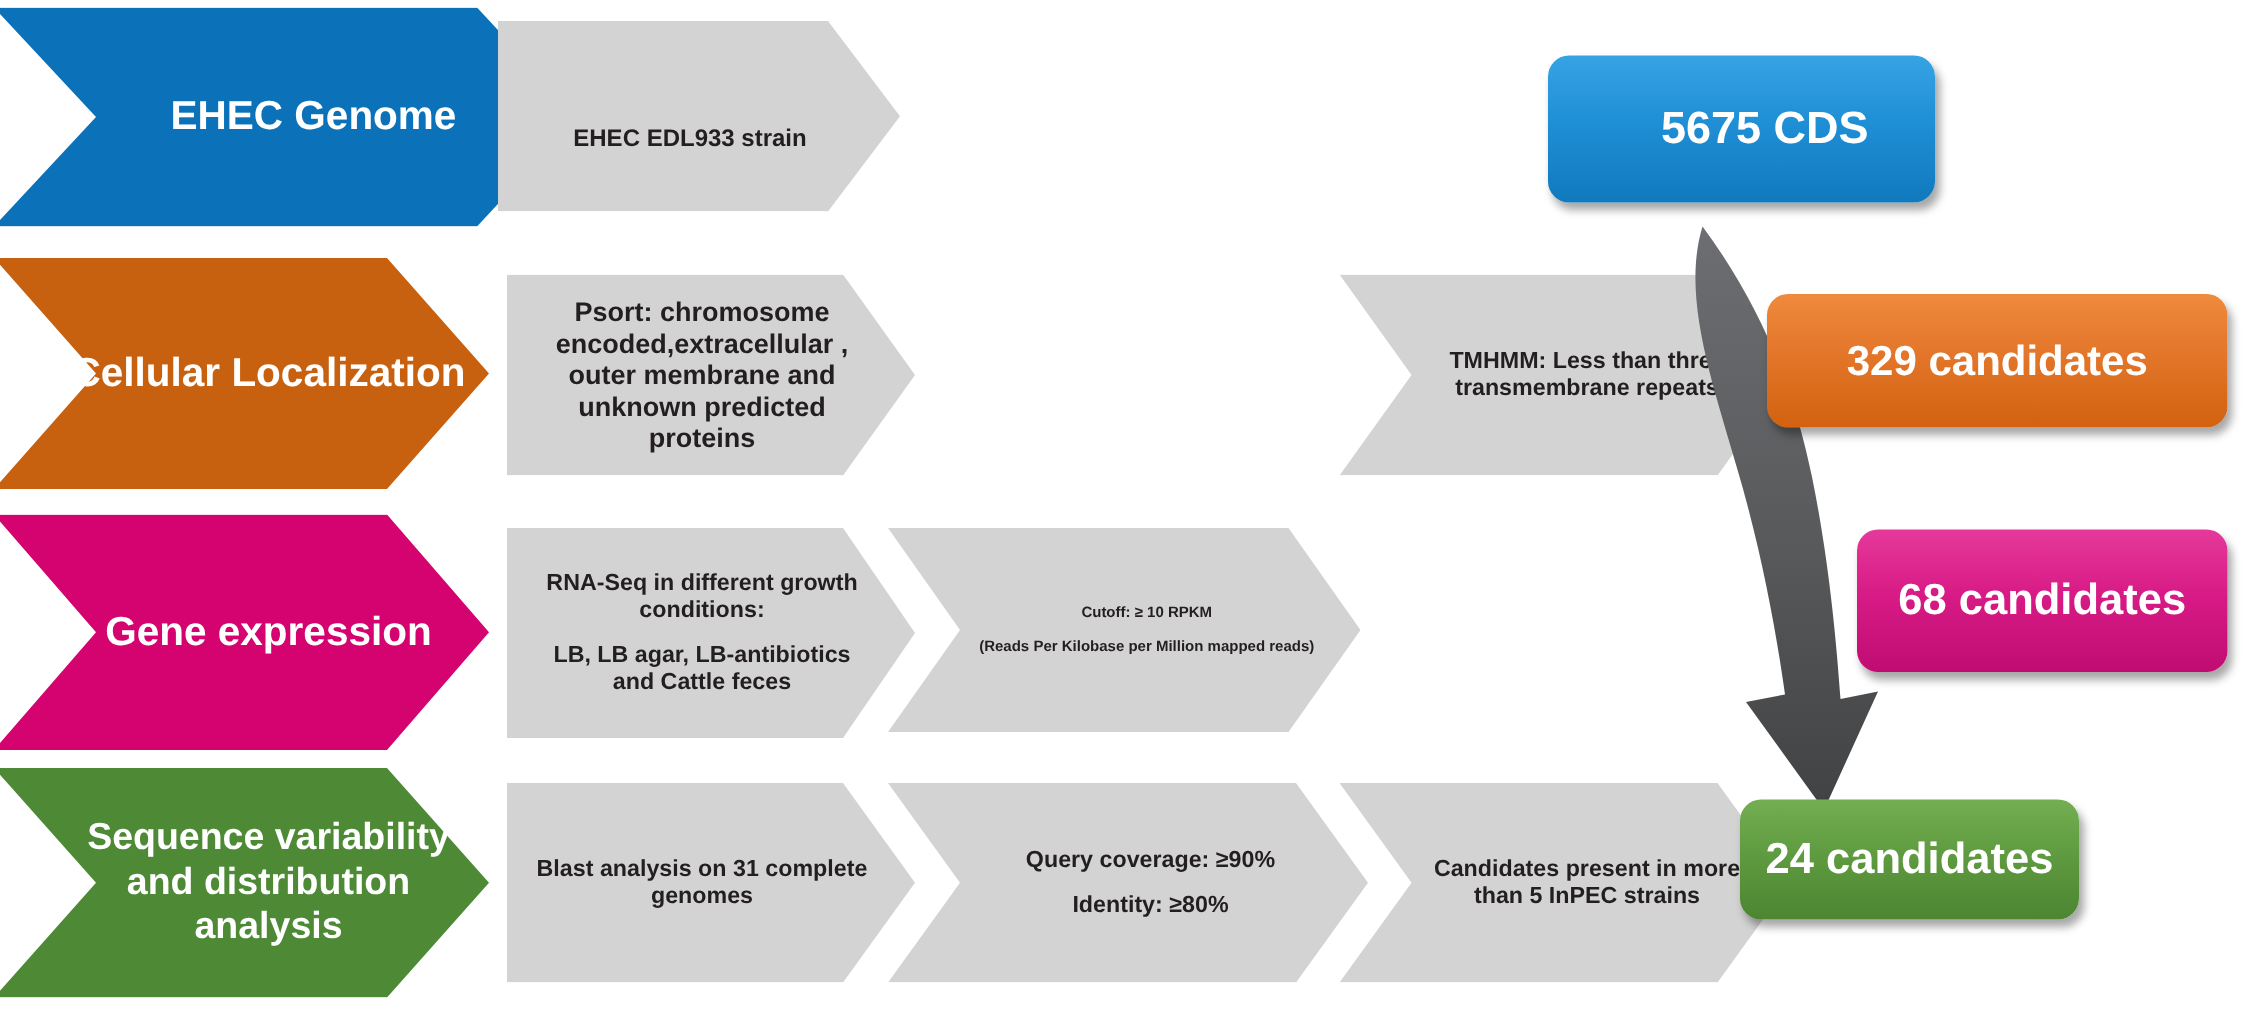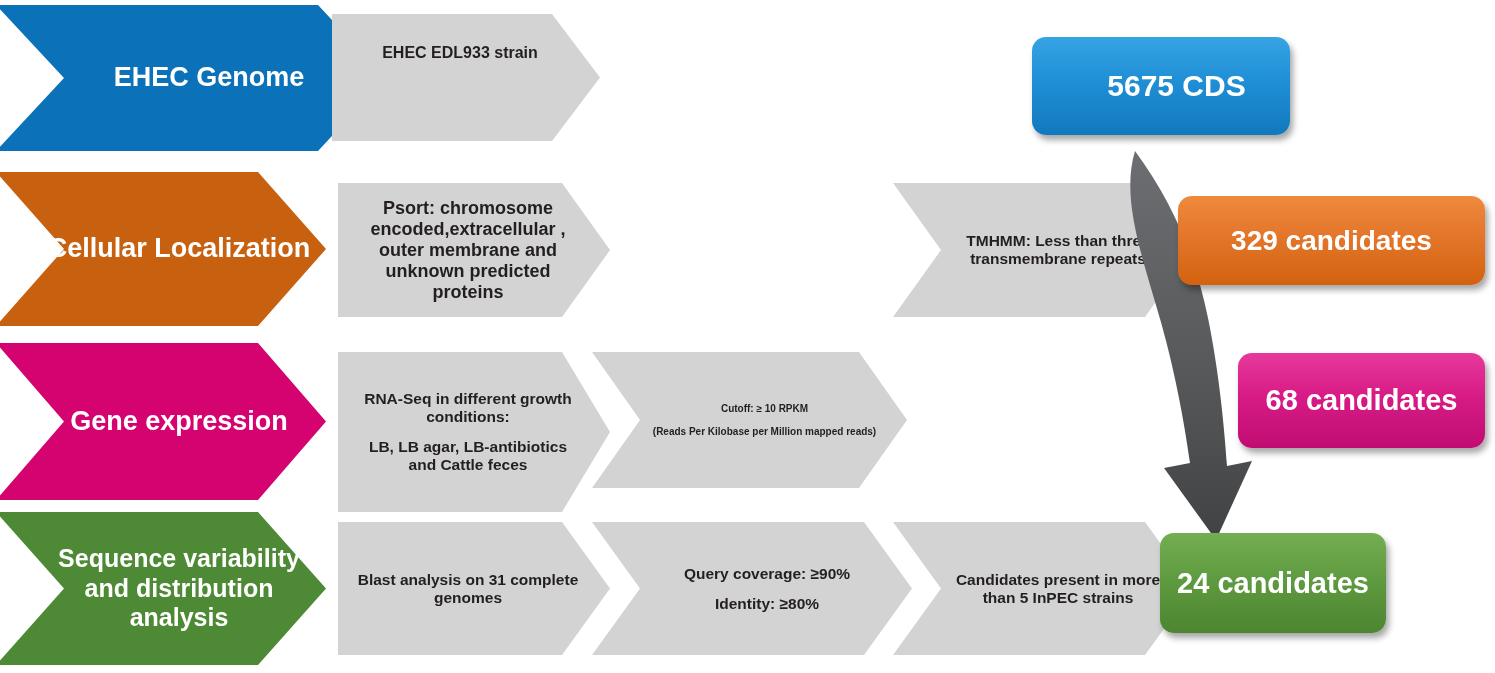--- a/index.html
+++ b/index.html
@@ -67,21 +67,21 @@
     </defs>
     <path d="M1135,151 C1175,205 1196,260 1208,318 C1219,372 1224,424 1227,466
              L1252,461 L1216,540 L1164,468 L1190,463
              C1184,420 1174,366 1158,312 C1141,253 1121,197 1135,151 Z" fill="url(#gradArrow)"></path>
   </svg>
 
   <div class="proc" style="left:-4px;top:5px;width:390px;height:146px;background:#0b72ba;font-size:27px;">
     <span class="ptxt">EHEC Genome</span>
   </div>
 
-  <div class="step first" style="left:332px;top:14px;width:268px;height:127px;font-size:16px;align-items:flex-start;padding-top:30px;">
+  <div class="step first" style="left:332px;top:14px;width:268px;height:127px;font-size:16px;align-items:center;padding-top:30px;">
     <span class="stxt">
       <p>EHEC  EDL933 strain</p>
     </span>
   </div>
 
   <div class="proc" style="left:-4px;top:172px;width:330px;height:154px;background:#c8610f;font-size:27px;">
     <span class="ptxt">Cellular Localization</span>
   </div>
 
   <div class="step first" style="left:338px;top:183px;width:272px;height:134px;font-size:18px;">
@@ -94,21 +94,21 @@
   <div class="step" style="left:893px;top:183px;width:300px;height:134px;font-size:15.5px;">
     <span class="stxt">
       <p>TMHMM: Less than three transmembrane repeats</p>
     </span>
   </div>
 
   <div class="proc" style="left:-4px;top:343px;width:330px;height:157px;background:#d4036f;font-size:27px;line-height:1.75;">
     <span class="ptxt">Gene expression</span>
   </div>
 
-  <div class="step first" style="left:338px;top:352px;width:272px;height:160px;font-size:15.5px;">
+  <div class="step first" style="left:338px;top:352px;width:272px;height:140px;font-size:15.5px;">
     <span class="stxt">
       <p>RNA-Seq in different growth conditions:</p>
       <p>LB, LB agar, LB-antibiotics and Cattle feces</p>
     </span>
   </div>
 
   <div class="step" style="left:592px;top:352px;width:315px;height:136px;font-size:10px;">
     <span class="stxt">
       <p>Cutoff: ≥ 10 RPKM</p>
       <p>(Reads Per Kilobase per Million mapped reads)</p>
@@ -146,18 +146,18 @@
   <div class="resbox" style="left:1178px;top:196px;width:307px;height:89px;font-size:28px;
               background:linear-gradient(180deg,#ef8a3d 0%,#e3762a 45%,#d2620f 100%);">
     <span>329 candidates</span>
   </div>
 
   <div class="resbox" style="left:1238px;top:353px;width:247px;height:95px;font-size:29px;
               background:linear-gradient(180deg,#e6399b 0%,#d81b86 45%,#c00c72 100%);">
     <span>68 candidates</span>
   </div>
 
-  <div class="resbox" style="left:1160px;top:533px;width:226px;height:100px;font-size:29px;
+  <div class="resbox" style="left:1160px;top:533px;width:226px;height:80px;font-size:29px;
               background:linear-gradient(180deg,#74ae53 0%,#5f9b40 45%,#4d8531 100%);">
     <span>24 candidates</span>
   </div>
 
 </div>
 
 </body></html>

